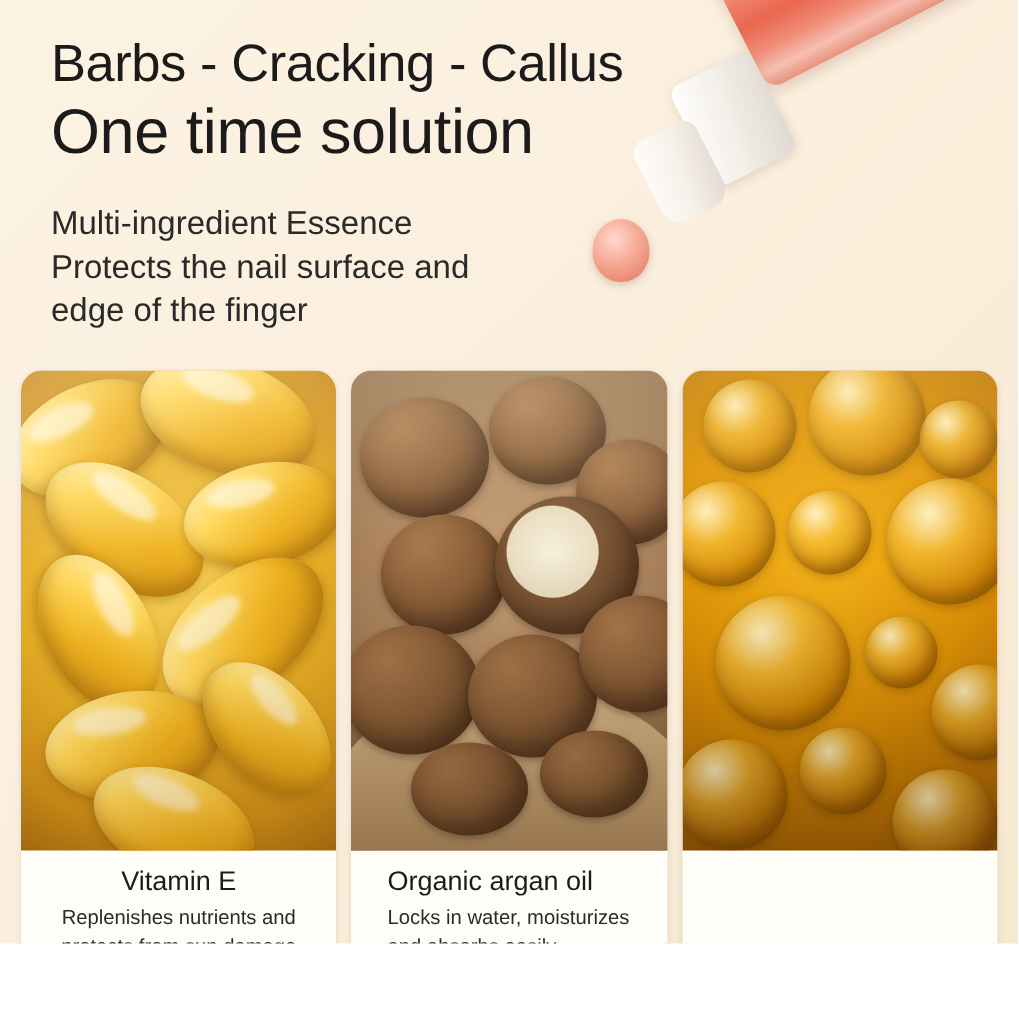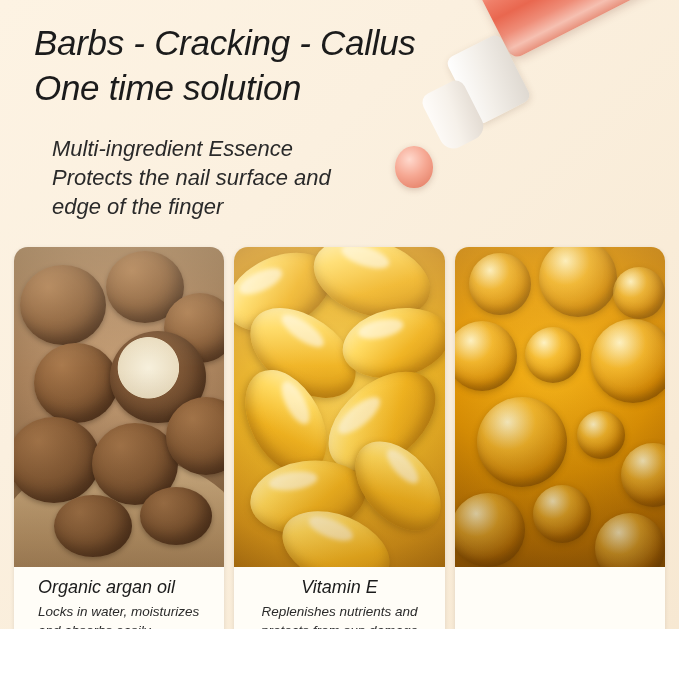--- a/index.html
+++ b/index.html
@@ -7,38 +7,37 @@
     margin: 0; padding: 0;
     width: 679px; height: 679px;
     font-family: "Liberation Sans", sans-serif;
     overflow: hidden;
   }
   #page {
     position: relative;
     width: 679px; height: 629px;
     background: linear-gradient(135deg, #fdf3e3 0%, #fbf0df 35%, #f9ecd8 70%, #f7e8d2 100%);
     overflow: hidden;
-    font-style: italic;
   }
 
   
   .headline {
     position: absolute;
     left: 34px; top: 20px;
     width: 520px;
   }
   .headline .line1 {
     font-size: 35px;
     line-height: 45px;
     color: #1b1b1b;
     white-space: nowrap;
     letter-spacing: -0.3px;
   }
   .headline .line2 {
-    font-size: 35px;
+    font-size: 42px;
     line-height: 45px;
     color: #1b1b1b;
     white-space: nowrap;
     letter-spacing: -0.3px;
   }
   .subhead {
     position: absolute;
     left: 34px; top: 134px;
     width: 400px;
     font-size: 22px;
@@ -225,34 +224,54 @@
 </head>
 <body>
 
 <div id="page">
 
   <div class="headline">
     <div class="line1">Barbs - Cracking - Callus</div>
     <div class="line2">One time solution</div>
   </div>
 
-  <div class="subhead" style="white-space: pre-line; margin-left: 18px;">Multi-ingredient Essence
+  <div class="subhead" style="white-space: pre-line;">Multi-ingredient Essence
 Protects the nail surface and
 edge of the finger</div>
 
   <div class="pen-wrap">
     <div class="pen-body"></div>
     <div class="pen-label" style="white-space: pre-line;">essence
 nail oil</div>
     <div class="pen-collar"></div>
     <div class="pen-neck"></div>
     <div class="pen-tip"></div>
   </div>
 
   <div class="cards">
+
+    <div class="card card2">
+      <div class="photo capsules">
+        <div class="cap" style="left:-10px; top:10px;  width:110px; height:70px; transform:rotate(-25deg);"></div>
+        <div class="cap" style="left:78px;  top:-6px;  width:120px; height:74px; transform:rotate(18deg);"></div>
+        <div class="cap" style="left:10px;  top:70px;  width:118px; height:72px; transform:rotate(35deg);"></div>
+        <div class="cap" style="left:108px; top:62px;  width:108px; height:68px; transform:rotate(-12deg);"></div>
+        <div class="cap" style="left:-4px;  top:140px; width:112px; height:70px; transform:rotate(62deg);"></div>
+        <div class="cap" style="left:86px;  top:136px; width:124px; height:76px; transform:rotate(-40deg);"></div>
+        <div class="cap" style="left:16px;  top:214px; width:116px; height:72px; transform:rotate(-8deg);"></div>
+        <div class="cap" style="left:112px; top:206px; width:104px; height:66px; transform:rotate(48deg);"></div>
+        <div class="cap" style="left:46px;  top:268px; width:112px; height:68px; transform:rotate(22deg);"></div>
+        <div class="gloss"></div>
+      </div>
+      <div class="caption">
+        <div class="cap-title">Vitamin E</div>
+        <div class="cap-desc" style="white-space: pre-line;">Replenishes nutrients and
+protects from sun damage</div>
+      </div>
+    </div>
 
     <div class="card card1">
       <div class="photo nuts">
         <div class="bowl"></div>
         <div class="nut" style="left:6px;  top:18px;  width:86px; height:80px;"></div>
         <div class="nut" style="left:92px; top:4px;   width:78px; height:72px;"></div>
         <div class="nut" style="left:150px;top:46px;  width:72px; height:70px;"></div>
         <div class="nut" style="left:20px; top:96px;  width:84px; height:80px;"></div>
         <div class="nut open" style="left:96px;top:84px; width:96px; height:92px;"></div>
         <div class="nut" style="left:-6px; top:170px; width:92px; height:86px;"></div>
@@ -260,40 +279,20 @@
         <div class="nut" style="left:152px;top:150px; width:80px; height:78px;"></div>
         <div class="nut" style="left:40px; top:248px; width:78px; height:62px;"></div>
         <div class="nut" style="left:126px;top:240px; width:72px; height:58px;"></div>
         <div class="shade-top"></div>
       </div>
       <div class="caption">
         <div class="cap-title">Organic argan oil</div>
         <div class="cap-desc" style="white-space: pre-line;">Locks in water, moisturizes
 and absorbs easily
 without irritation</div>
-      </div>
-    </div>
-
-    <div class="card card2">
-      <div class="photo capsules">
-        <div class="cap" style="left:-10px; top:10px;  width:110px; height:70px; transform:rotate(-25deg);"></div>
-        <div class="cap" style="left:78px;  top:-6px;  width:120px; height:74px; transform:rotate(18deg);"></div>
-        <div class="cap" style="left:10px;  top:70px;  width:118px; height:72px; transform:rotate(35deg);"></div>
-        <div class="cap" style="left:108px; top:62px;  width:108px; height:68px; transform:rotate(-12deg);"></div>
-        <div class="cap" style="left:-4px;  top:140px; width:112px; height:70px; transform:rotate(62deg);"></div>
-        <div class="cap" style="left:86px;  top:136px; width:124px; height:76px; transform:rotate(-40deg);"></div>
-        <div class="cap" style="left:16px;  top:214px; width:116px; height:72px; transform:rotate(-8deg);"></div>
-        <div class="cap" style="left:112px; top:206px; width:104px; height:66px; transform:rotate(48deg);"></div>
-        <div class="cap" style="left:46px;  top:268px; width:112px; height:68px; transform:rotate(22deg);"></div>
-        <div class="gloss"></div>
-      </div>
-      <div class="caption">
-        <div class="cap-title">Vitamin E</div>
-        <div class="cap-desc" style="white-space: pre-line;">Replenishes nutrients and
-protects from sun damage</div>
       </div>
     </div>
 
     <div class="card card3">
       <div class="photo bubbles">
         <div class="bub" style="left:14px;  top:6px;   width:62px; height:62px;"></div>
         <div class="bub" style="left:84px;  top:-8px;  width:78px; height:78px;"></div>
         <div class="bub" style="left:158px; top:20px;  width:52px; height:52px;"></div>
         <div class="bub" style="left:-8px;  top:74px;  width:70px; height:70px;"></div>
         <div class="bub" style="left:70px;  top:80px;  width:56px; height:56px;"></div>

